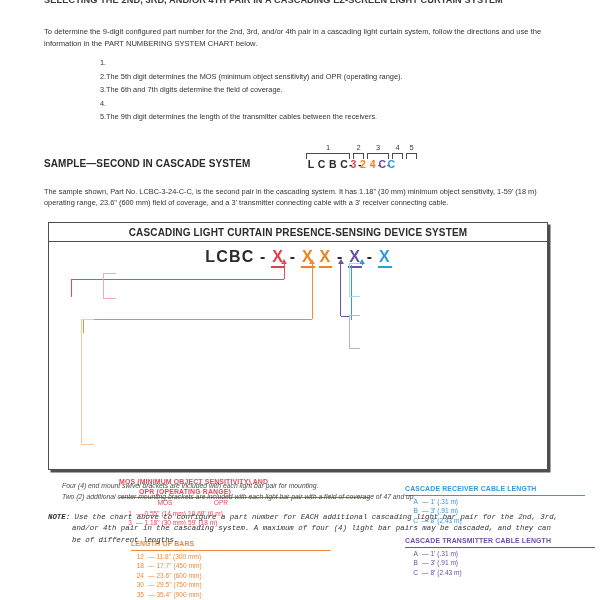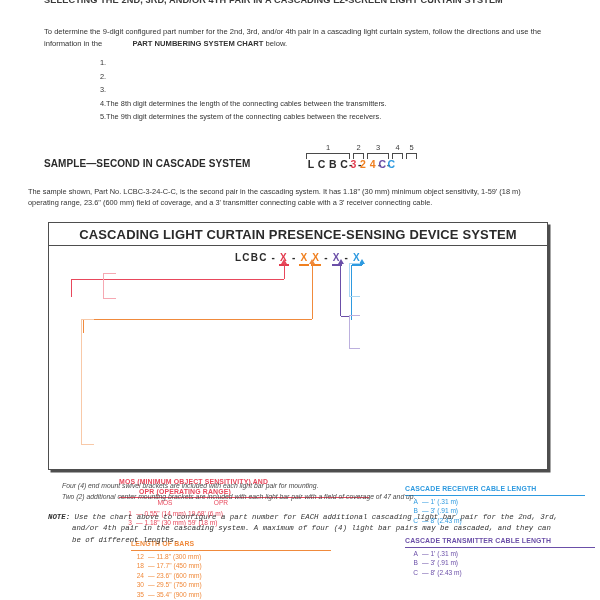--- a/index.html
+++ b/index.html
@@ -16,35 +16,35 @@
   
   .doc-title{
     position:absolute;left:44px;top:-5px;width:520px;
     font-size:9.2px;font-weight:bold;letter-spacing:.1px;
     color:#3a3a3a;white-space:nowrap;overflow:hidden;
   }
   .intro{
     position:absolute;left:44px;top:26px;width:522px;
     font-size:7.6px;line-height:11.5px;color:#333;
   }
-  .intro b{font-weight:bold;margin-left:28px;}
+  .intro b{font-weight:normal;}
 
   
   .steps{position:absolute;left:44px;top:56px;width:520px;}
   .step{display:flex;font-size:7.4px;line-height:13.6px;color:#333;}
   .step .num{width:62px;text-align:left;padding-left:56px;box-sizing:border-box;}
   .step .txt{flex:1;}
 
   
   .sample-head{
     position:absolute;left:44px;top:158px;
     font-size:10px;font-weight:bold;letter-spacing:.1px;color:#2b2b2b;
   }
   .sample-para{
-    position:absolute;left:28px;top:186px;width:522px;
+    position:absolute;left:44px;top:186px;width:522px;
     font-size:7.4px;line-height:11.4px;color:#333;
   }
 
   
   .pn-sample{position:absolute;left:306px;top:143px;}
   .pn-brackets{position:relative;height:16px;display:flex;align-items:flex-end;}
   .pn-br{position:relative;margin-right:3px;}
   .pn-br .cap{
     border:1px solid #4a4a4a;border-bottom:none;height:6px;box-sizing:border-box;
   }
@@ -58,26 +58,26 @@
 
   
   .chart-box{
     position:absolute;left:48px;top:222px;width:500px;height:248px;
     border:1.2px solid #4e4e4e;
     box-sizing:border-box;
     background:#fff;
     box-shadow:2.5px 2.5px 0 0 #4e4e4e;
   }
   .chart-title{
-    text-align:center;font-size:13px;font-weight:bold;letter-spacing:.15px;
+    text-align:center;font-size:10px;font-weight:bold;letter-spacing:.15px;
     color:#2b2b2b;padding-top:4px;padding-bottom:3px;
     border-bottom:1.1px solid #4e4e4e;
   }
   .chart-pn{
-    text-align:center;margin-top:6px;font-size:10px;font-weight:bold;
+    text-align:center;margin-top:6px;font-size:16px;font-weight:bold;
     letter-spacing:1.2px;color:#2b2b2b;position:relative;height:15px;
   }
   .chart-pn .x{position:relative;}
   .chart-pn .x::after{
     content:"";position:absolute;left:-1px;right:-1px;bottom:-2.5px;height:1.2px;
     background:currentColor;
   }
 
   
   .ln{position:absolute;}
@@ -129,31 +129,32 @@
   <div class="intro">
     <span>To determine the 9-digit configured part number for the 2nd, 3rd, and/or 4th pair in a cascading light curtain system, follow the directions and use the information in the </span><b>PART NUMBERING SYSTEM CHART</b><span> below.</span>
   </div>
 
   <div class="steps" id="steps">
       <div class="step">
         <span class="num">1.</span>
       </div>
       <div class="step">
         <span class="num">2.</span>
+        <span class="txt">The 5th digit determines the MOS (minimum object sensitivity) and OPR (operating range).</span>
       </div>
       <div class="step">
         <span class="num">3.</span>
+        <span class="txt">The 6th and 7th digits determine the field of coverage.</span>
       </div>
       <div class="step">
         <span class="num">4.</span>
-        <span class="txt">The 8th digit determines the length of the connecting cables between the transmitters.</span>
       </div>
       <div class="step">
         <span class="num">5.</span>
-        <span class="txt">The 9th digit determines the system of the connecting cables between the receivers.</span>
+        <span class="txt">The 9th digit determines the length of the transmitter cables between the receivers.</span>
       </div>
     </div>
 
   <div class="sample-head">SAMPLE—SECOND IN CASCADE SYSTEM</div>
   <div class="sample-para">The sample shown, Part No. LCBC-3-24-C-C, is the second pair in the cascading system. It has 1.18" (30 mm) minimum object sensitivity, 1-59' (18 m) operating range, 23.6" (600 mm) field of coverage, and a 3' transmitter connecting cable with a 3' receiver connecting cable.</div>
 
   <div class="pn-sample">
     <div class="pn-brackets" id="pn-brackets">
         <div class="pn-br" style="width: 44px;">
           <div class="idx">1</div>

